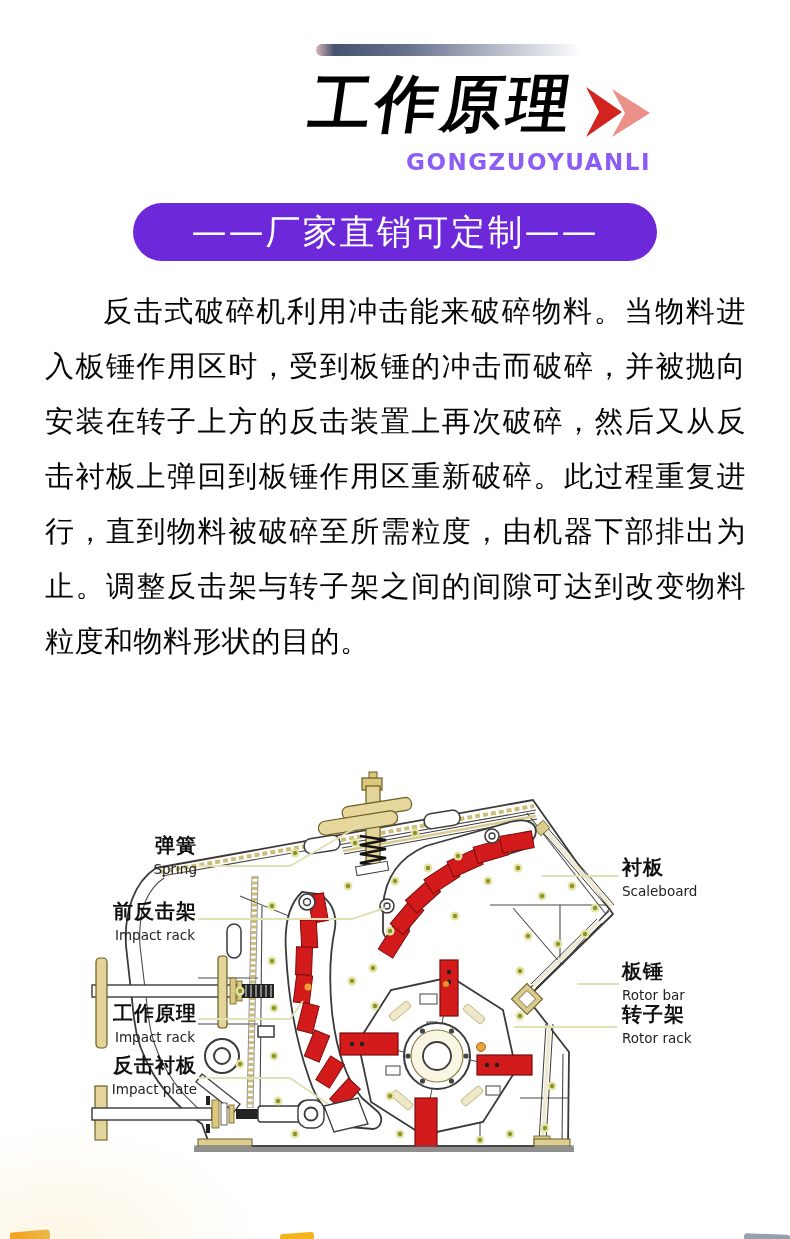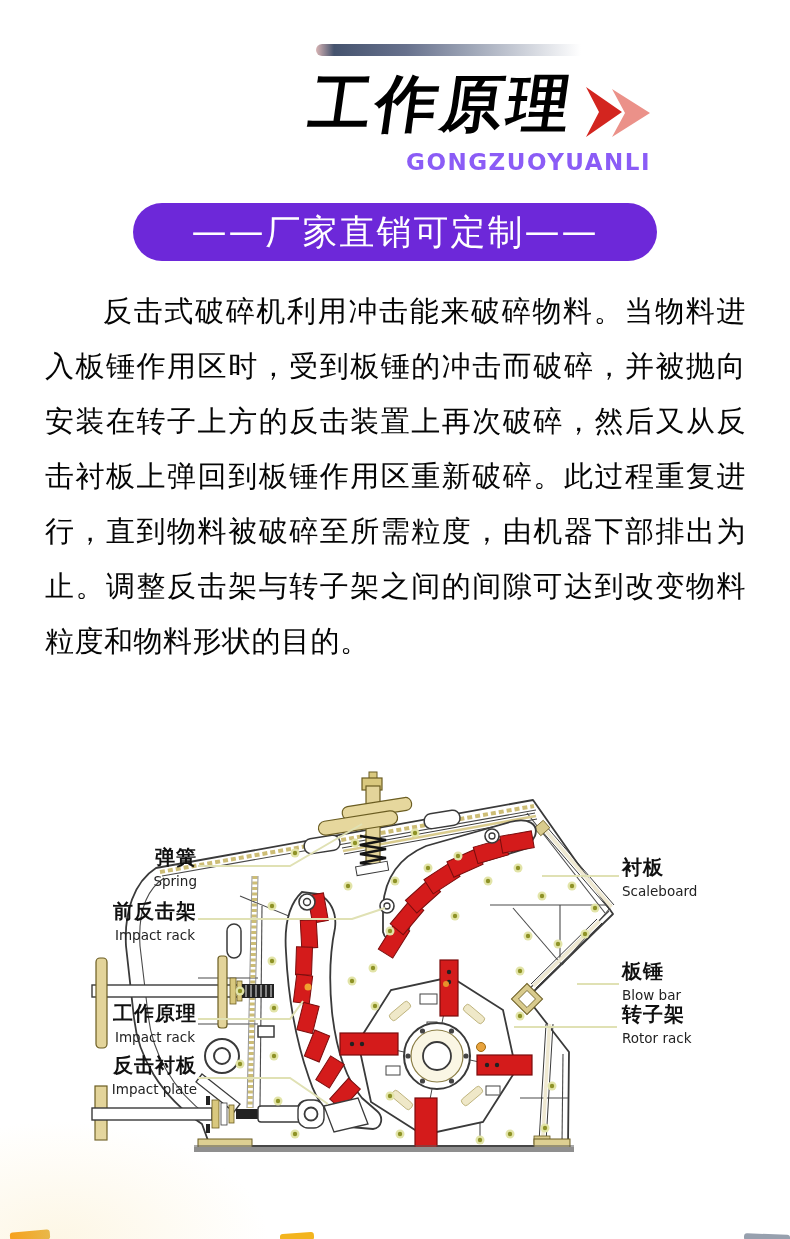--- a/index.html
+++ b/index.html
@@ -21,21 +21,21 @@
   .desc{position:absolute;left:45px;top:284px;width:701px;margin:0;font-size:29px;line-height:55px;
     color:#050505;text-align:justify;text-indent:2em;letter-spacing:0.5px;}
   
   .diagram{position:absolute;left:90px;top:756px;width:660px;height:450px;}
   .diagram svg{position:absolute;left:0;top:0;}
   .lab{position:absolute;line-height:1.1;}
   .lab .zh{font-size:20px;font-weight:bold;color:#101010;letter-spacing:1px;white-space:nowrap;}
   .lab .en{font-size:13.5px;color:#222;margin-top:6px;white-space:nowrap;text-align:center;}
   .lab-left{text-align:right;right:553px;}
   .lab-right{text-align:left;left:532px;}
-  .lab-spring{top:90px;} .lab-front{top:144px;} .lab-rear{top:246px;} .lab-plate{top:298px;}
+  .lab-spring{top:78px;} .lab-front{top:144px;} .lab-rear{top:246px;} .lab-plate{top:298px;}
   .lab-scale{top:100px;} .lab-blow{top:204px;} .lab-rotor{top:247px;}
   
   .glow{position:absolute;left:-30px;top:1120px;width:300px;height:120px;
     background:radial-gradient(ellipse at 30% 100%,rgba(252,242,215,0.65),rgba(255,255,255,0) 70%);}
   .sliver1{position:absolute;left:10px;top:1231px;width:40px;height:10px;border-radius:3px;
     background:linear-gradient(90deg,#f7a11c,#e8b84a);transform:rotate(-5deg);}
   .sliver2{position:absolute;left:280px;top:1233px;width:34px;height:8px;border-radius:3px;
     background:#f3b41e;transform:rotate(-4deg);}
   .sliver3{position:absolute;left:744px;top:1234px;width:46px;height:7px;border-radius:3px;
     background:#97a0ae;transform:rotate(2deg);}
@@ -412,21 +412,21 @@
     <div class="lab lab-left lab-plate">
       <div class="zh">反击衬板</div>
       <div class="en">Impact plate</div>
     </div>
     <div class="lab lab-right lab-scale">
       <div class="zh">衬板</div>
       <div class="en">Scaleboard</div>
     </div>
     <div class="lab lab-right lab-blow">
       <div class="zh">板锤</div>
-      <div class="en">Blow bar</div>
+      <div class="en">Rotor bar</div>
     </div>
     <div class="lab lab-right lab-rotor">
       <div class="zh">转子架</div>
       <div class="en">Rotor rack</div>
     </div>
   </div>
 
   <div class="glow"></div>
   <div class="sliver1"></div>
   <div class="sliver2"></div>

